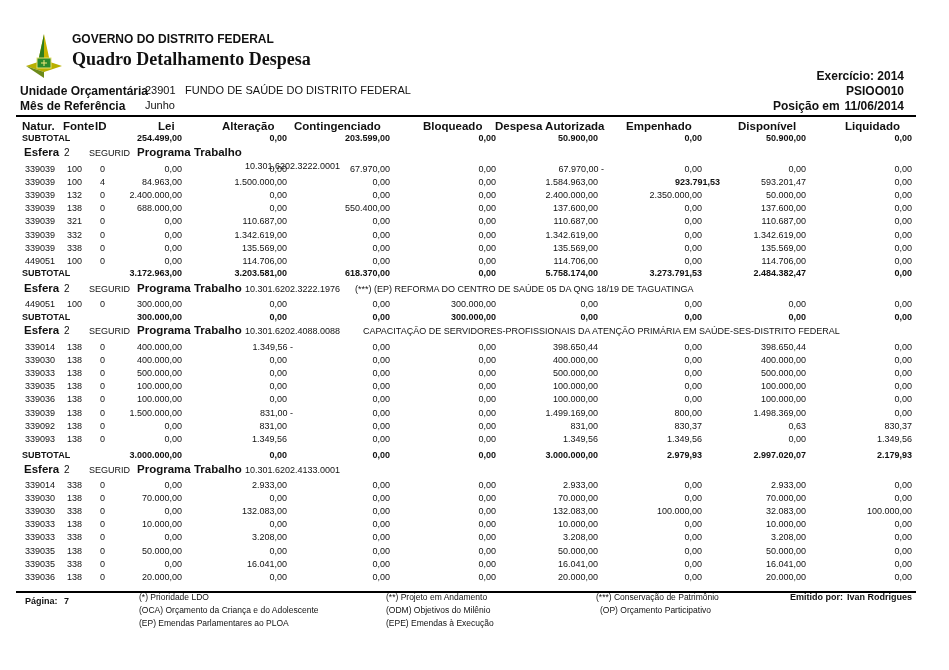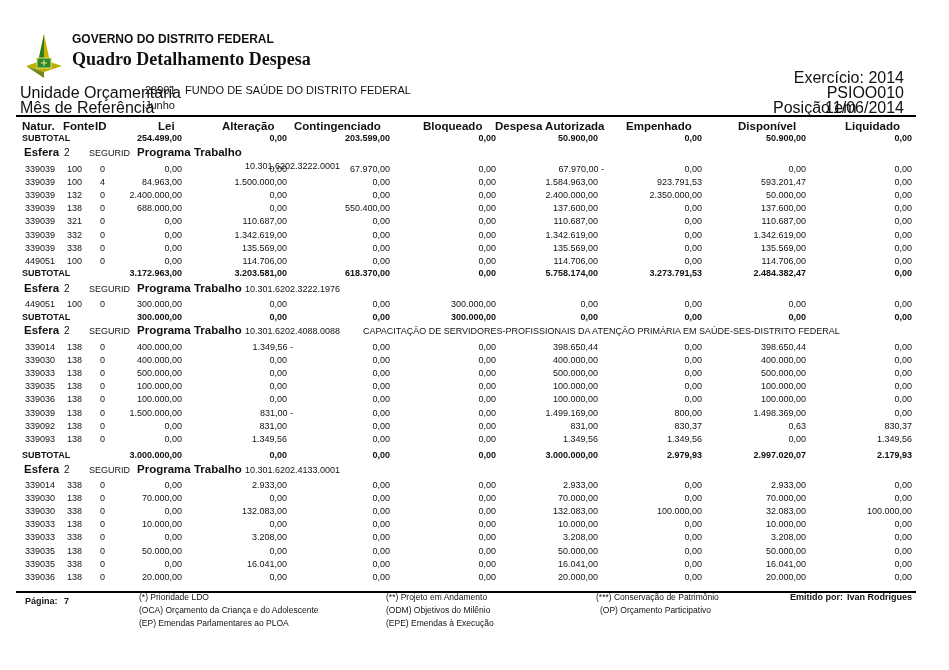--- a/index.html
+++ b/index.html
@@ -2,21 +2,21 @@
 <html><head>
 <meta charset="utf-8">
 <style>
   html, body { margin: 0; padding: 0; background: #ffffff; }
   body { width: 949px; height: 670px; position: relative; overflow: hidden;
          font-family: "Liberation Sans", sans-serif; color: #111; }
   .abs { position: absolute; white-space: nowrap; }
   .logo { position: absolute; left: 24px; top: 32px; width: 40px; height: 48px; }
   .gov { left: 72px; top: 32px; font-size: 12px; font-weight: bold; }
   .title { left: 72px; top: 49px; font-family: "Liberation Serif", serif; font-size: 18px; font-weight: bold; text-align: center; }
-  .hdr-lbl { font-size: 16px; font-weight: normal; }
+  .hdr-lbl { font-size: 12px; font-weight: bold; }
   .hdr-val { font-size: 11px; }
   .hline { position: absolute; left: 16px; width: 900px; height: 2px; background: #000; }
   .colhead { position: absolute; top: 120px; font-size: 11.5px; font-weight: bold; }
   .row { position: absolute; left: 0; width: 949px; height: 12px; font-size: 9px; }
   .row span { position: absolute; white-space: nowrap; }
   .row.sub { font-weight: bold; }
   .r { text-align: right; }
   .esfera { position: absolute; left: 0; width: 949px; height: 14px; }
   .esfera span { position: absolute; white-space: nowrap; }
   .footer { position: absolute; font-size: 8.5px; white-space: nowrap; }
@@ -95,21 +95,21 @@
     </div>
     <div class="row" style="top: 177.1px;">
       <span style="left:25px;">339039</span>
       <span style="left:67px;">100</span>
       <span style="left:100px;">4</span>
       <span class="r" style="right:767px;">84.963,00</span>
       <span class="r" style="right:662px;">1.500.000,00</span>
       <span class="r" style="right:559px;">0,00</span>
       <span class="r" style="right:453px;">0,00</span>
       <span class="r" style="right:351px;">1.584.963,00</span>
-      <span class="r" style="right:247px;">923.791,53</span>
+      <span class="r" style="right:229px;font-weight:bold;">923.791,53</span>
       <span class="r" style="right:143px;">593.201,47</span>
       <span class="r" style="right:37px;">0,00</span>
     </div>
     <div class="row" style="top: 190.2px;">
       <span style="left:25px;">339039</span>
       <span style="left:67px;">132</span>
       <span style="left:100px;">0</span>
       <span class="r" style="right:767px;">2.400.000,00</span>
       <span class="r" style="right:662px;">0,00</span>
       <span class="r" style="right:559px;">0,00</span>
@@ -194,20 +194,21 @@
       <span class="r" style="right:247px;">3.273.791,53</span>
       <span class="r" style="right:143px;">2.484.382,47</span>
       <span class="r" style="right:37px;">0,00</span>
     </div>
     <div class="esfera" style="top: 282px;">
       <span style="left:24px;font-size:11.5px;font-weight:bold;">Esfera</span>
       <span style="left:64px;font-size:10px;top:1px;">2</span>
       <span style="left:89px;font-size:9px;top:2px;">SEGURID</span>
       <span style="left:137px;font-size:11.5px;font-weight:bold;">Programa Trabalho</span>
       <span style="left:245px;font-size:9px;top:2px;">10.301.6202.3222.1976</span>
+      <span style="left:355px;font-size:9px;top:2px;">(***) (EP)  REFORMA DO CENTRO DE SAÚDE 05 DA QNG 18/19 DE TAGUATINGA</span>
     </div>
     <div class="row" style="top: 299px;">
       <span style="left:25px;">449051</span>
       <span style="left:67px;">100</span>
       <span style="left:100px;">0</span>
       <span class="r" style="right:767px;">300.000,00</span>
       <span class="r" style="right:662px;">0,00</span>
       <span class="r" style="right:559px;">0,00</span>
       <span class="r" style="right:453px;">300.000,00</span>
       <span class="r" style="right:351px;">0,00</span>

